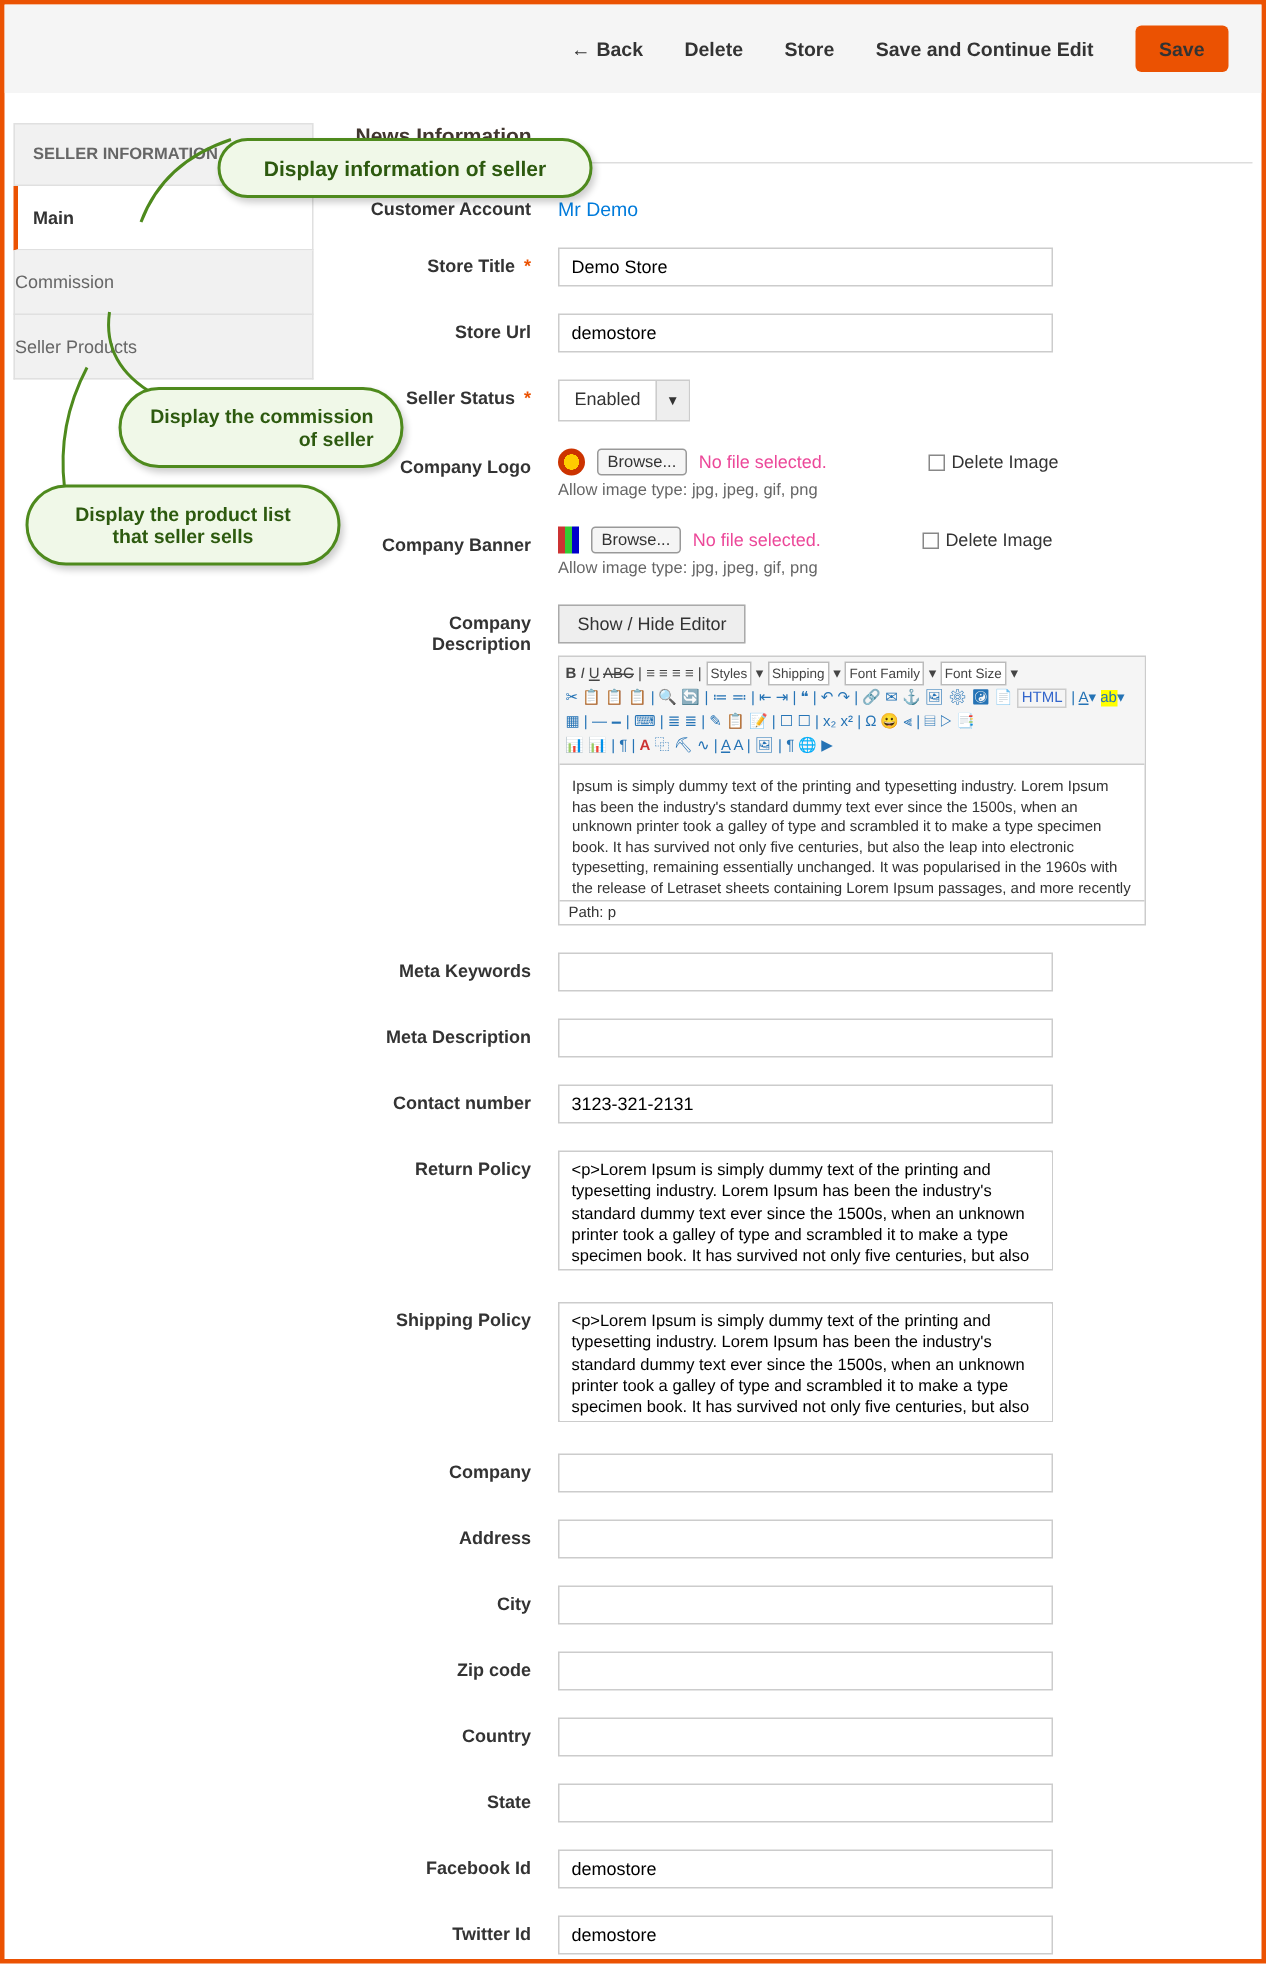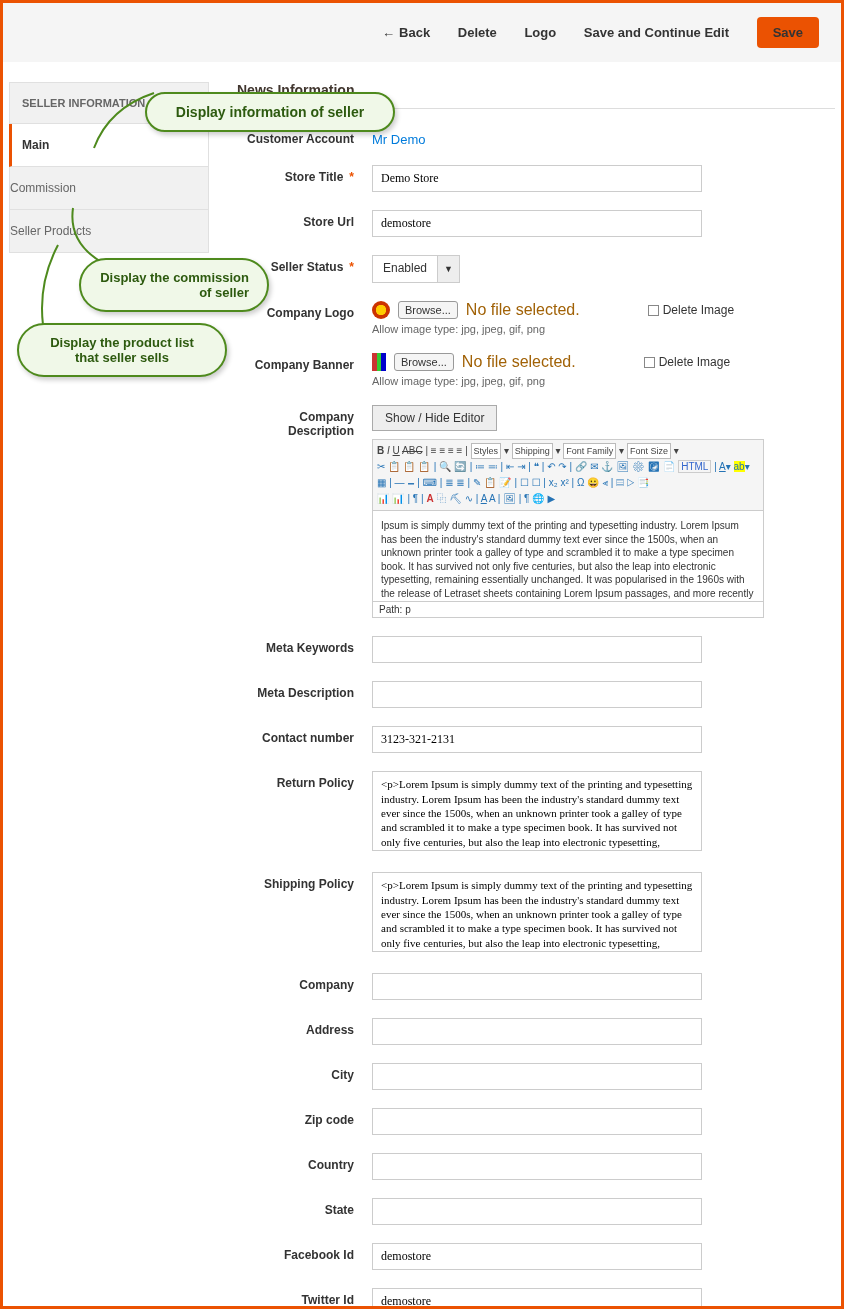--- a/index.html
+++ b/index.html
@@ -102,21 +102,21 @@
   }
   .field-control {
     flex: 1;
   }
   .field-control input[type=text],
   .field-control textarea {
     width: 330px;
     border: 1px solid #ccc;
     padding: 5px 8px;
     font-size: 12px;
-    font-family: Liberation Serif, serif;
+    font-family: Liberation Sans, sans-serif;
     background: #fff;
   }
   .field-control textarea {
     width: 330px;
     height: 80px;
     resize: none;
     overflow-y: scroll;
     font-size: 11px;
     line-height: 1.3;
   }
@@ -132,21 +132,21 @@
   .select-caret {
     width: 22px; background: #eee; display: flex; align-items: center; justify-content: center; font-size: 9px; border-left: 1px solid #ccc;
   }
   .file-row { display: flex; align-items: center; gap: 8px; flex-wrap: wrap; }
   .file-thumb { width: 18px; height: 18px; border-radius: 50%; display: inline-block; }
   .file-thumb.logo { background: radial-gradient(circle, #ffcc00 40%, #cc3300 41%); }
   .file-thumb.banner { width: 14px; height: 18px; border-radius: 0; background: linear-gradient(90deg,#c33 33%,#3c3 33% 66%,#00c 66%); }
   .browse-btn {
     border: 1px solid #999; background: #f5f5f5; font-size: 11px; padding: 2px 6px; border-radius: 3px;
   }
-  .file-msg { font-size: 16px; color: #a16207; }
+  .file-msg { font-size: 12px; color: #ec4899; }
   .delete-check { margin-left: 60px; font-size: 12px; display: inline-flex; align-items: center; gap: 4px; }
   .checkbox-box { width: 11px; height: 11px; border: 1px solid #888; display: inline-block; }
   .hint { font-size: 11px; color: #666; margin-top: 4px; }
   .show-hide-btn {
     border: 1px solid #aaa; background: #eee; padding: 5px 12px; font-size: 12px; margin-bottom: 8px; display: inline-block;
   }
   .editor-box {
     border: 1px solid #ccc; width: 392px; font-size: 10px;
   }
   .editor-toolbar {
@@ -177,21 +177,21 @@
   .callout.c2 { top: 255px; left: 76px; width: 190px; font-size: 13px; text-align: right; }
   .callout.c3 { top: 320px; left: 14px; width: 210px; font-size: 13px; }
   svg.leader { position: absolute; z-index: 9; pointer-events: none; }
 </style>
 </head>
 <body>
 
 <div class="topbar">
   <span class="action"><span class="back-arrow">←</span><span>Back</span></span>
   <span class="action">Delete</span>
-  <span class="action">Logo</span>
+  <span class="action">Store</span>
   <span class="action">Save and Continue Edit</span>
   <span class="action save-btn">Save</span>
 </div>
 
 <div class="callout c1">Display information of seller</div>
 <svg class="leader" style="top:85px;left:86px;" width="70" height="70">
     <path d="M65 5 Q20 20 5 60" stroke="#4e8a1d" stroke-width="2" fill="none"></path>
   </svg>
 
 <div class="callout c2">Display the commission of seller</div>

